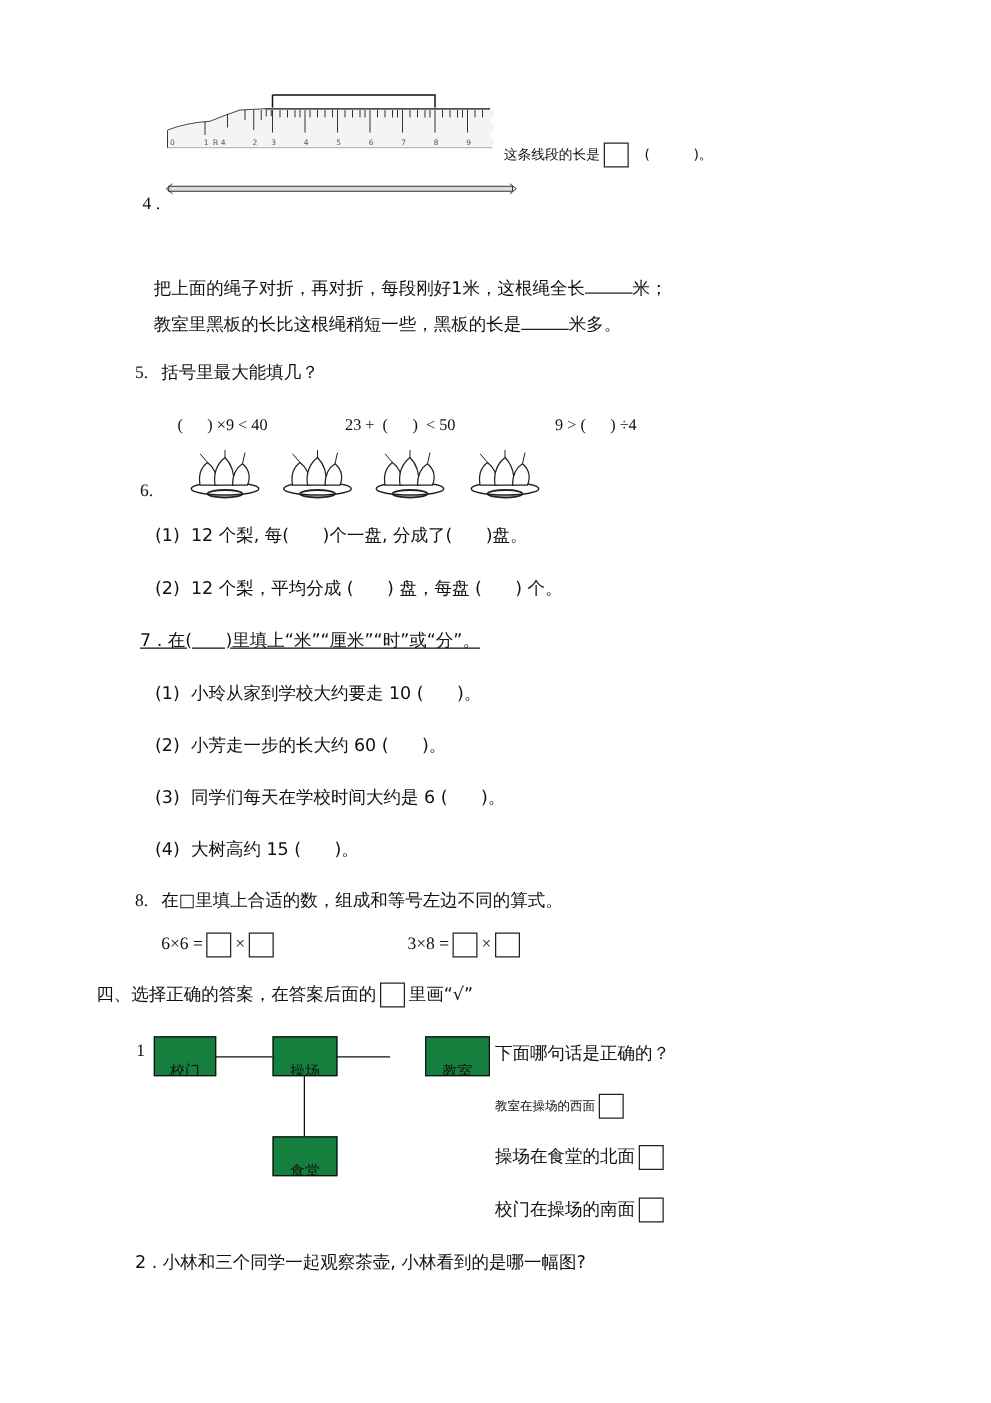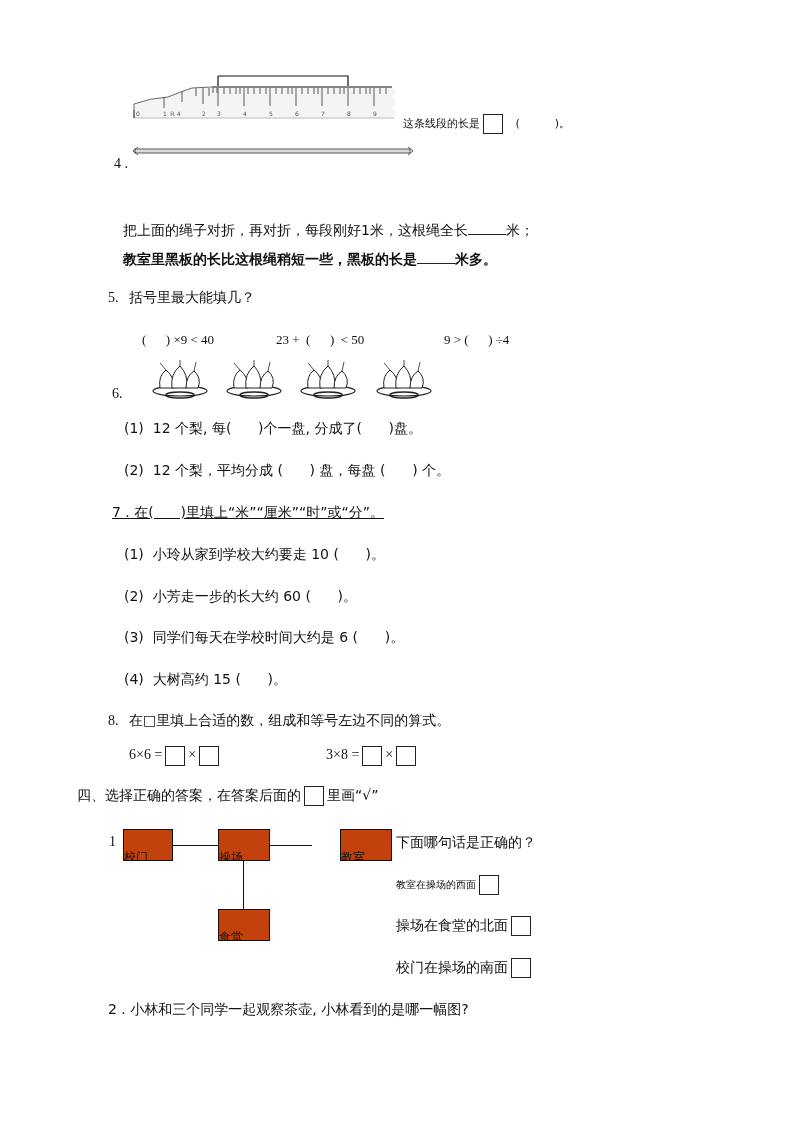--- a/index.html
+++ b/index.html
@@ -2,21 +2,21 @@
 <html><head>
 <meta charset="utf-8">
 <style>
   html, body { margin:0; padding:0; background:#fff; }
   body { width:793px; height:1122px; position:relative; overflow:hidden;
          font-family:"DejaVu Sans","Liberation Sans",sans-serif; color:#111; font-size:14px; }
   .abs { position:absolute; white-space:nowrap; }
   .serif { font-family:"Liberation Serif","DejaVu Serif",serif; }
   .box { display:inline-block; width:18px; height:18px; border:1px solid #222; vertical-align:middle; margin:0 3px; background:#fff; }
   .blank { display:inline-block; width:38px; border-bottom:1px solid #222; height:14px; vertical-align:baseline; }
-  .diag-box { position:absolute; border:1.2px solid #111; background:#c2410c; font-size:12px; text-align:left; overflow:hidden; }
+  .diag-box { position:absolute; border:1.2px solid #111; background:#15803d; font-size:12px; text-align:center; overflow:hidden; }
   .diag-box span { position:absolute; left:0; right:0; bottom:-6px; }
   .hline { position:absolute; height:1.2px; background:#111; }
   .vline { position:absolute; width:1.2px; background:#111; }
 </style>
 </head>
 <body>
 
 <svg class="abs" style="left:130px;top:74px;" width="270" height="48" viewBox="0 0 270 48">
 
   <path d="M88 2 V12 M88 2 H218 V12" stroke="#111" stroke-width="1.2" fill="none"></path>
@@ -92,21 +92,21 @@
 <svg class="abs" style="left:132px;top:146px;" width="282" height="10" viewBox="0 0 282 10">
   <rect x="3" y="3" width="275" height="4" fill="#ddd" stroke="#333" stroke-width="0.8"></rect>
   <path d="M6 1 L1 5 L6 9" stroke="#333" fill="none" stroke-width="0.8"></path>
   <path d="M276 1 L281 5 L276 9" stroke="#333" fill="none" stroke-width="0.8"></path>
 </svg>
 
 <div class="abs serif" style="left:114px;top:156px;font-size:14px;">4 .</div>
 <div class="abs" style="left:123px;top:198px;font-size:14px;margin-top:22px;">
   <span>把上面的绳子对折，再对折，每段刚好1米，这根绳全长</span><span class="blank"></span><span>米；</span>
 </div>
-<div class="abs" style="left:123px;top:249px;font-size:14px;font-weight:bold;">
+<div class="abs" style="left:123px;top:249px;font-size:14px;">
   <span>教室里黑板的长比这根绳稍短一些，黑板的长是</span><span class="blank"></span><span>米多。</span>
 </div>
 
 <div class="abs" style="left:108px;top:289px;font-size:14px;">
   <span class="serif">5.</span>
   <span style="margin-left:6px;">括号里最大能填几？</span>
 </div>
 <div class="abs serif" style="left:142px;top:332px;font-size:13px;white-space:pre;">(      ) ×9 &lt; 40</div>
 <div class="abs serif" style="left:276px;top:332px;font-size:13px;white-space:pre;">23 +  (      )  &lt; 50</div>
 <div class="abs serif" style="left:444px;top:332px;font-size:13px;white-space:pre;">9 &gt; (      ) ÷4</div>

